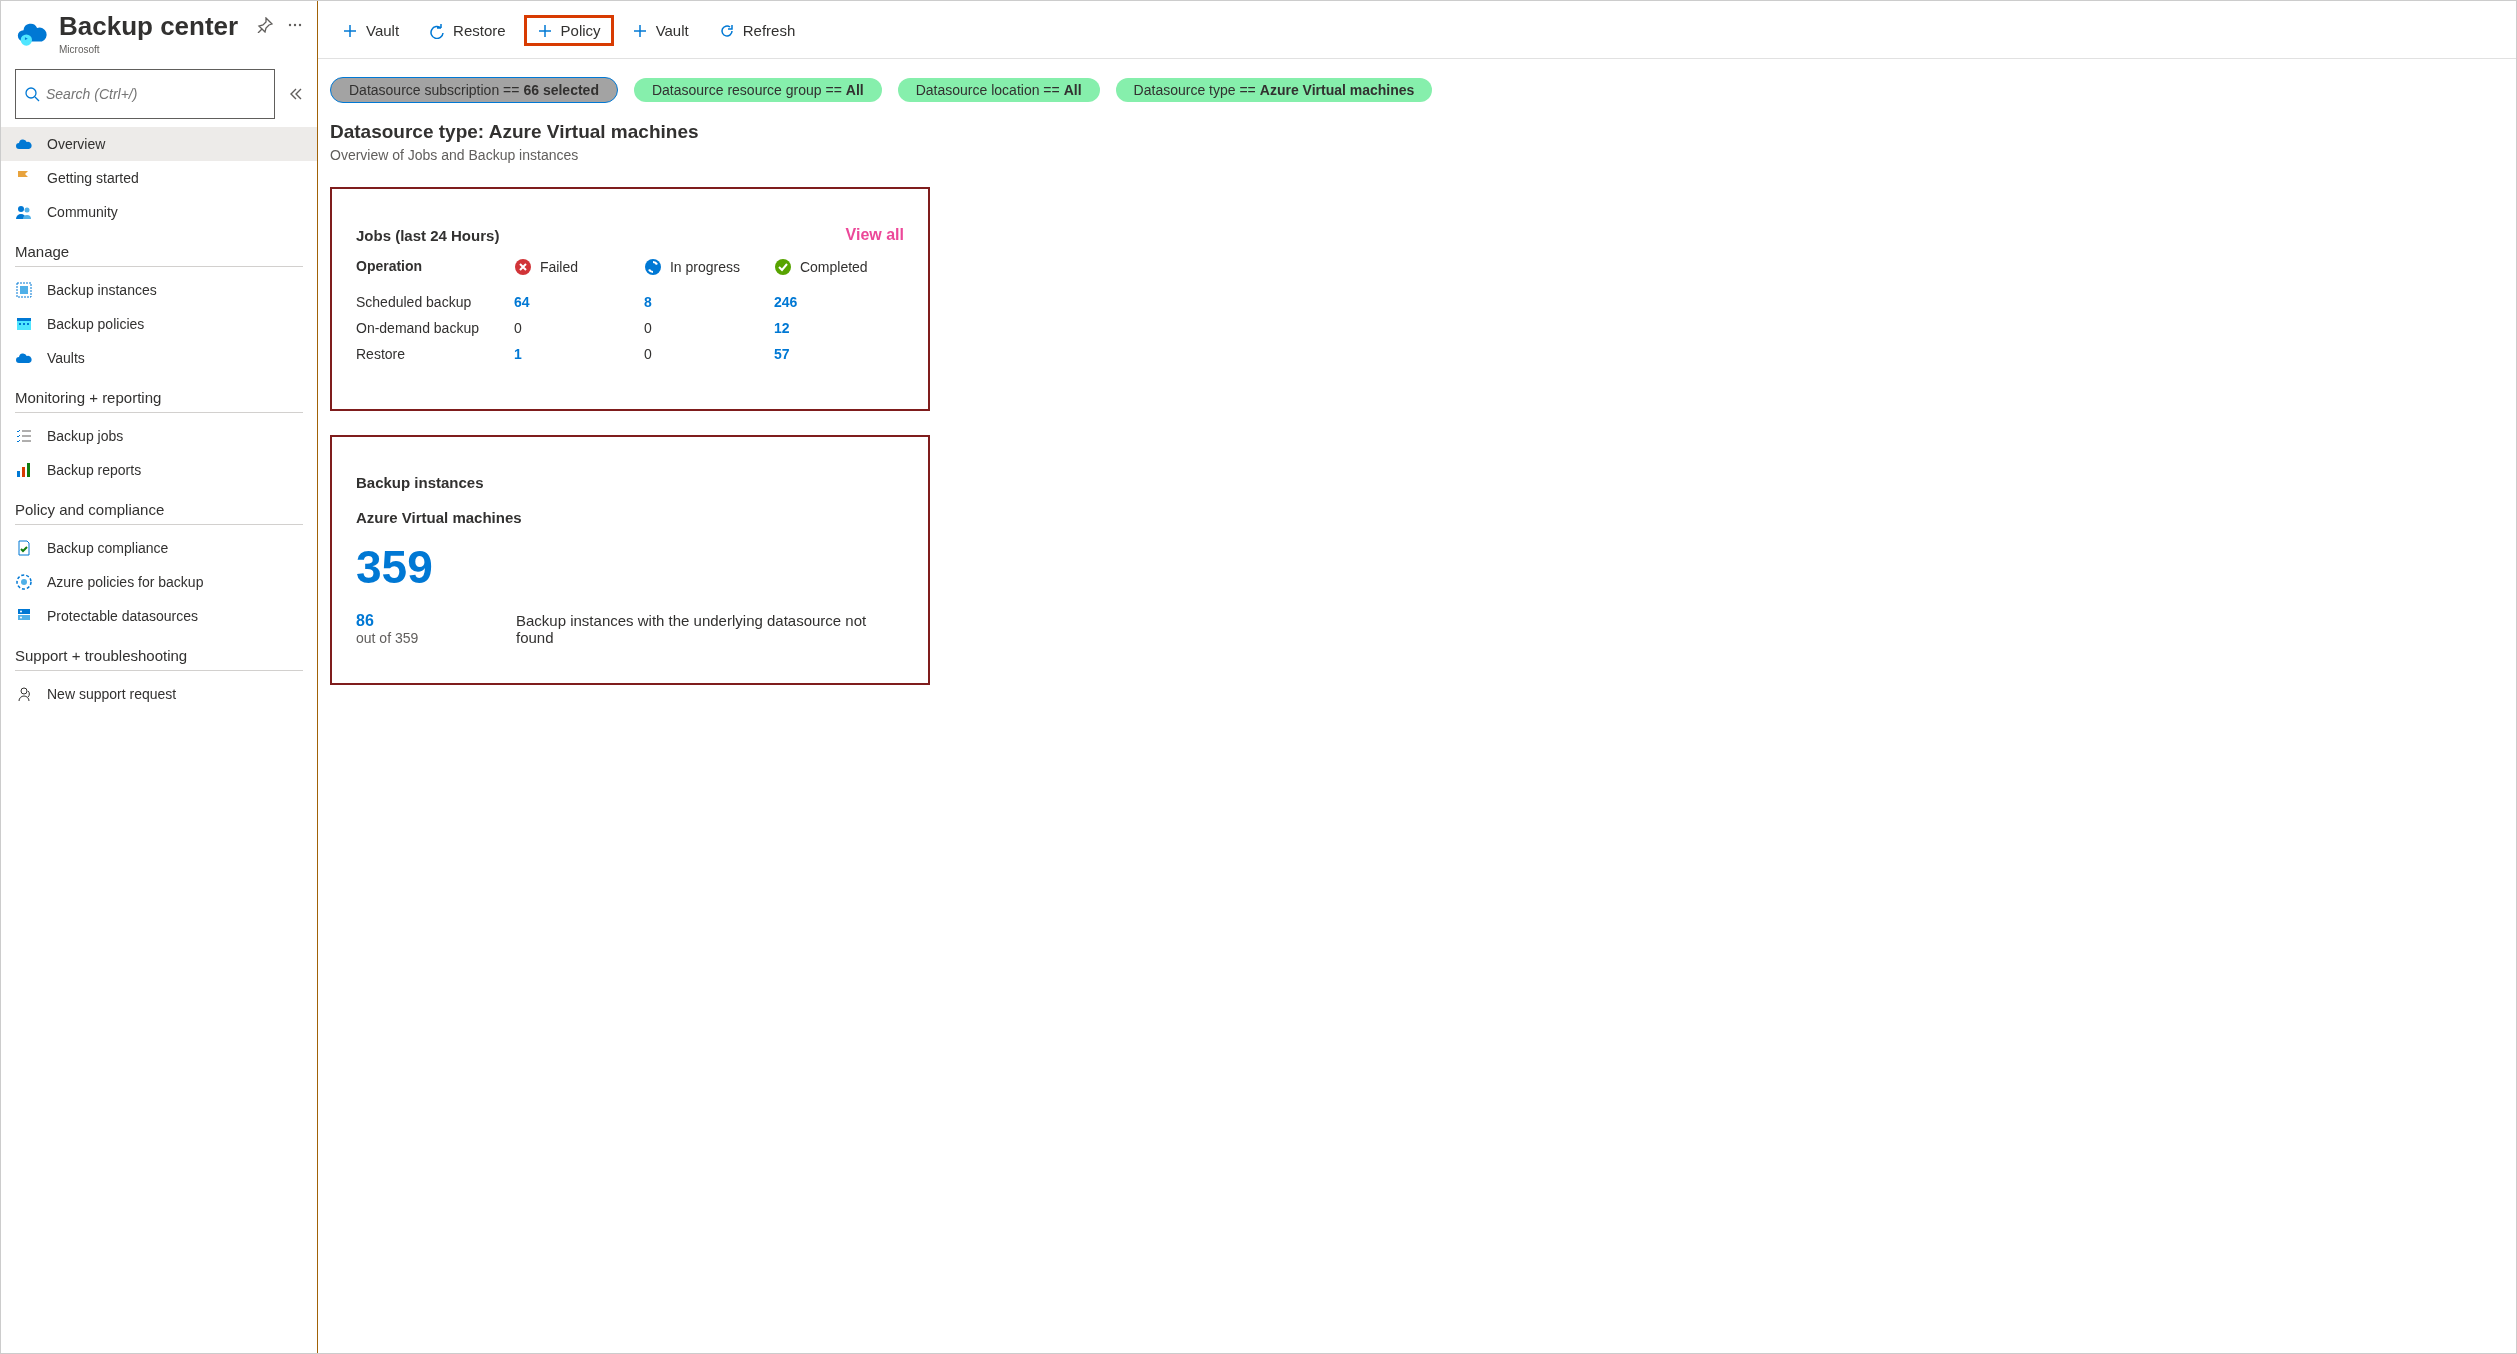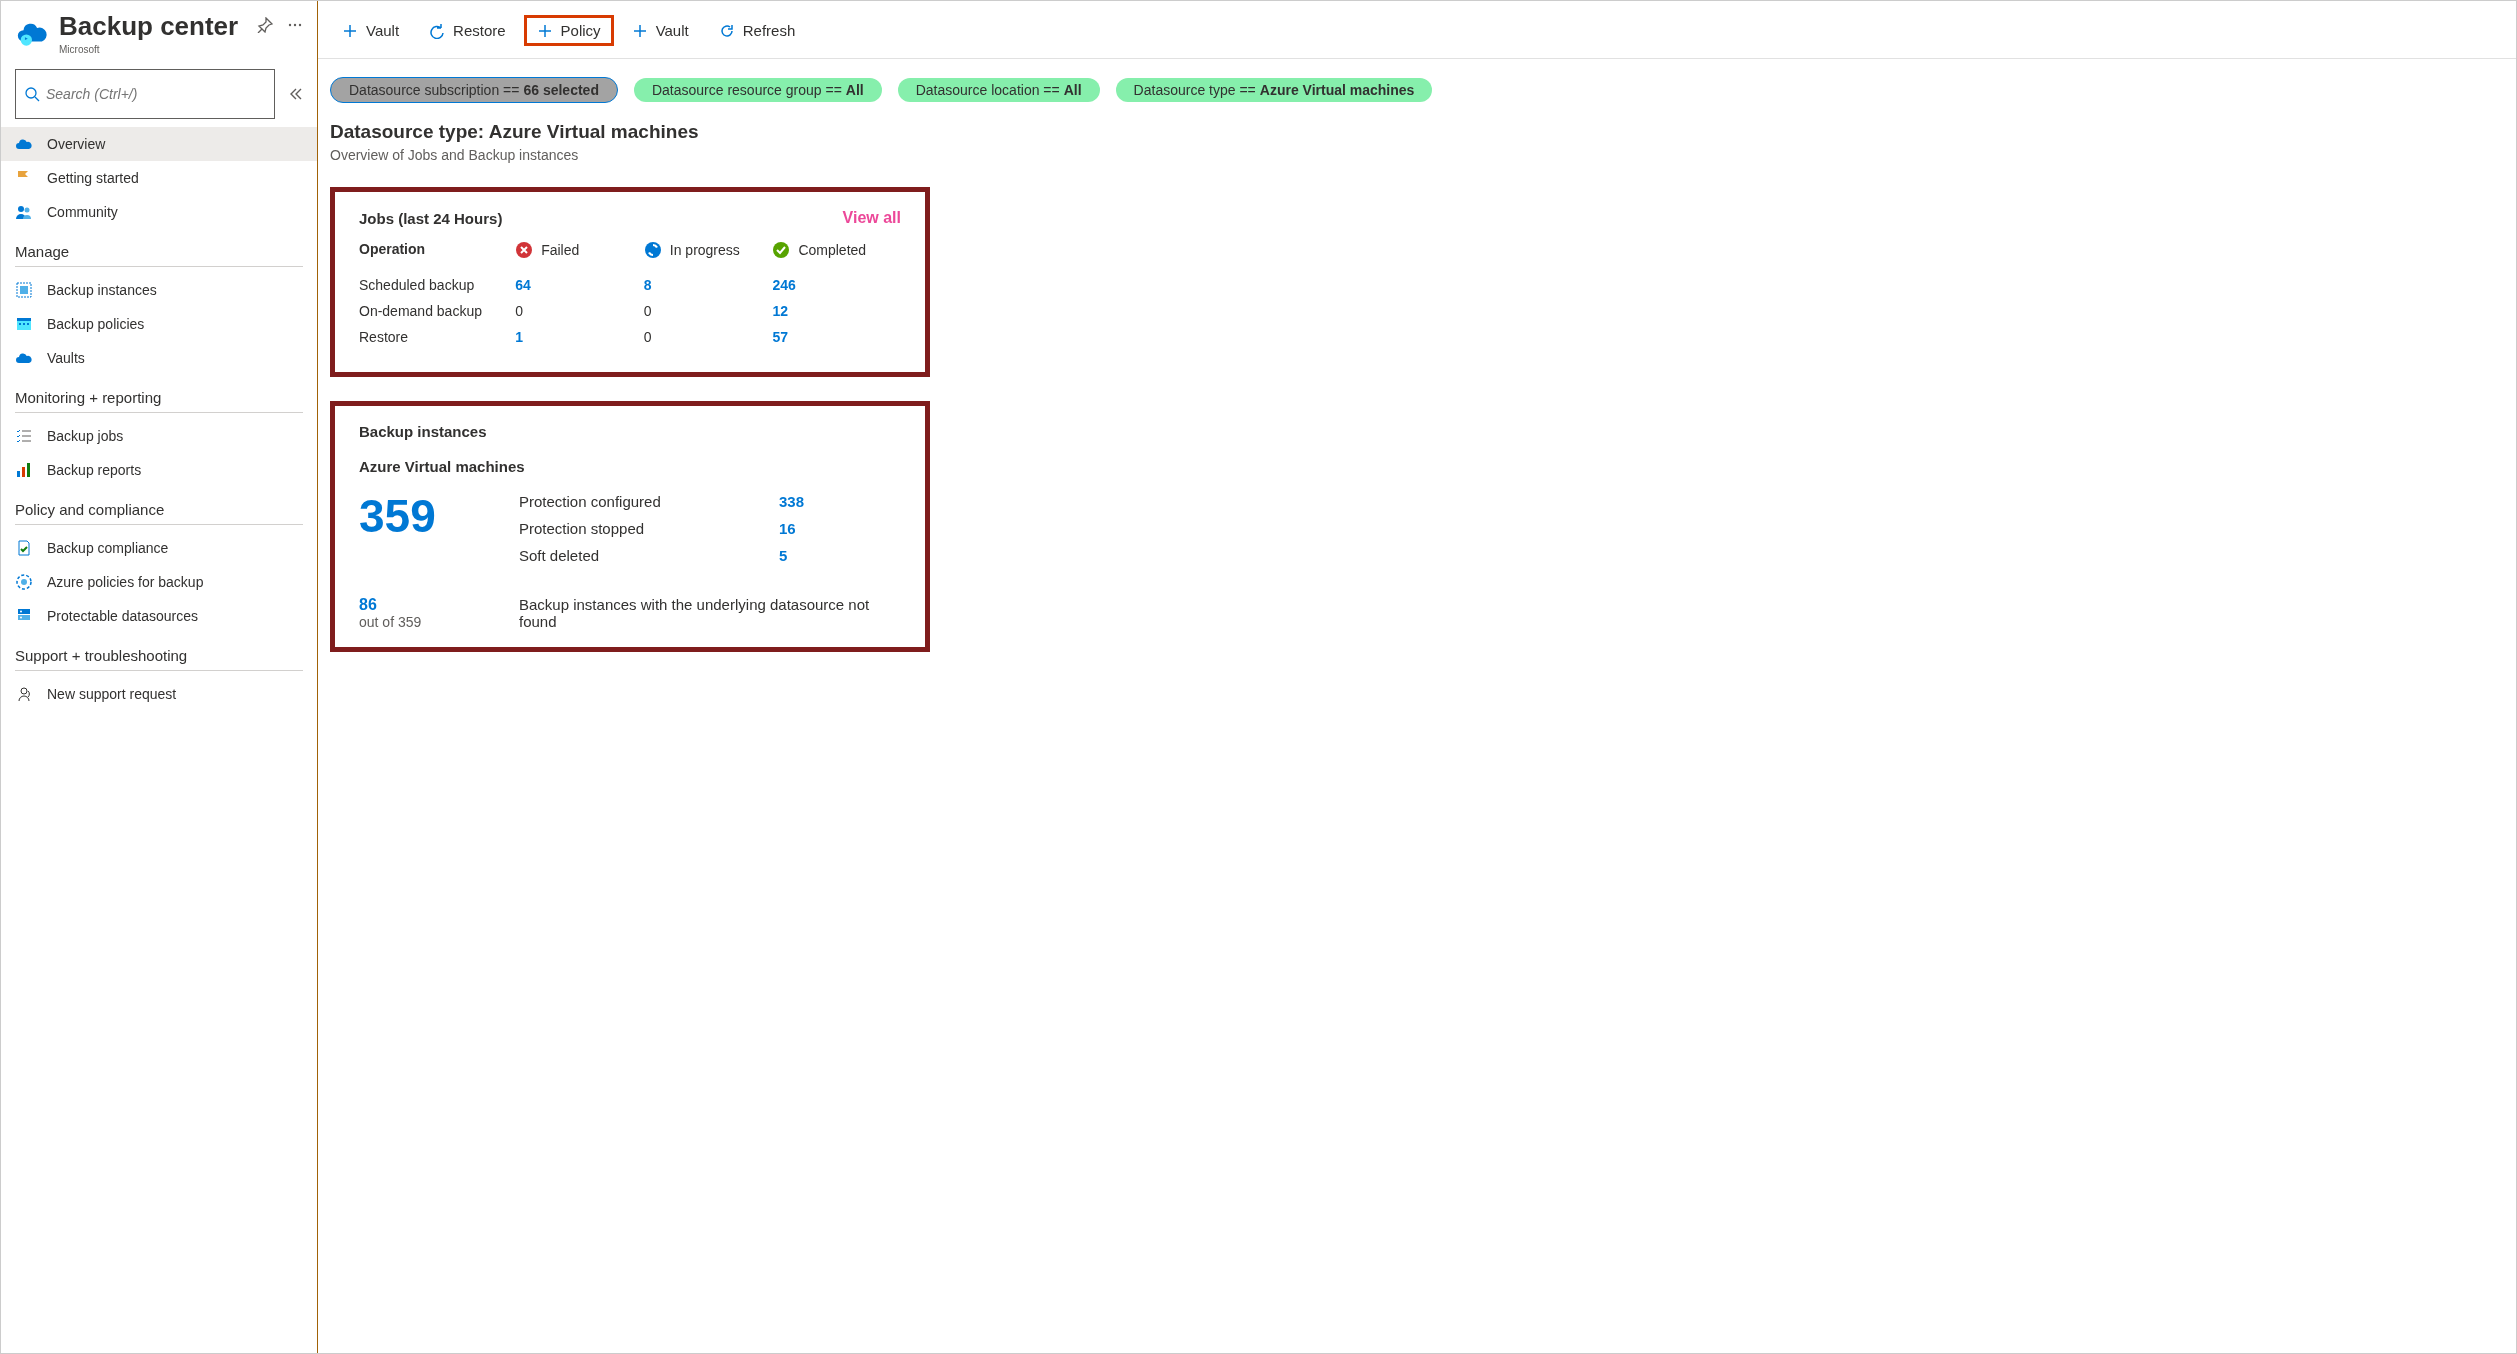--- a/index.html
+++ b/index.html
@@ -47,21 +47,21 @@
 
   .filter-row { display: flex; align-items: center; gap: 16px; padding: 18px 12px 18px 0; margin-left: 12px; overflow: hidden; white-space: nowrap; }
   .filter-pill { display: inline-flex; align-items: center; padding: 4px 18px; border-radius: 16px; font-size: 14px; background: #86efac; color: #323130; cursor: pointer; }
   .filter-pill.selected { background: #a3a3a3; border: 1px solid #0078d4; }
   .filter-pill .bold { font-weight: 600; margin-left: 4px; }
 
   .content { padding: 0 12px 20px 12px; }
   .ds-title { font-size: 19px; font-weight: 600; margin-bottom: 4px; }
   .ds-subtitle { font-size: 14px; color: #605e5c; margin-bottom: 24px; }
 
-  .card { border: 5px solid #7f1d1d; width: 600px; padding: 17px 24px; margin-bottom: 24px; }
+  .card { border: 2px solid #7f1d1d; width: 600px; padding: 37px 24px; margin-bottom: 24px; }
   .card-header-row { display: flex; justify-content: space-between; align-items: center; margin-bottom: 14px; }
   .card-title { font-size: 15px; font-weight: 600; }
   .view-all { color: #ec4899; font-size: 16px; cursor: pointer; font-weight: bold; }
 
   .jobs-table { width: 100%; }
   .jobs-head, .jobs-row { display: flex; }
   .jobs-head { margin-bottom: 18px; }
   .jobs-row { margin-bottom: 10px; }
   .col-op { width: 170px; }
   .col-stat { width: 140px; display: flex; align-items: center; }
@@ -361,34 +361,20 @@
               </div>
           </div>
         </div>
       </div>
 
       <div class="card">
         <div class="card-title" style="margin-bottom:18px;">Backup instances</div>
         <div class="card-subhead">Azure Virtual machines</div>
         <div class="bi-main-row">
           <div class="big-number">359</div>
-          <div class="bi-stats">
-            <div class="bi-stat-row">
-              <div class="bi-label">Protection configured</div>
-              <div class="bi-val">338</div>
-            </div>
-            <div class="bi-stat-row">
-              <div class="bi-label">Protection stopped</div>
-              <div class="bi-val">16</div>
-            </div>
-            <div class="bi-stat-row">
-              <div class="bi-label">Soft deleted</div>
-              <div class="bi-val">5</div>
-            </div>
-          </div>
         </div>
         <div class="bi-footer-row">
           <div class="bi-footer-left">
             <div class="bi-footer-num">86</div>
             <div class="bi-footer-sub">out of 359</div>
           </div>
           <div class="bi-footer-text">Backup instances with the underlying datasource not found</div>
         </div>
       </div>
     </div>

